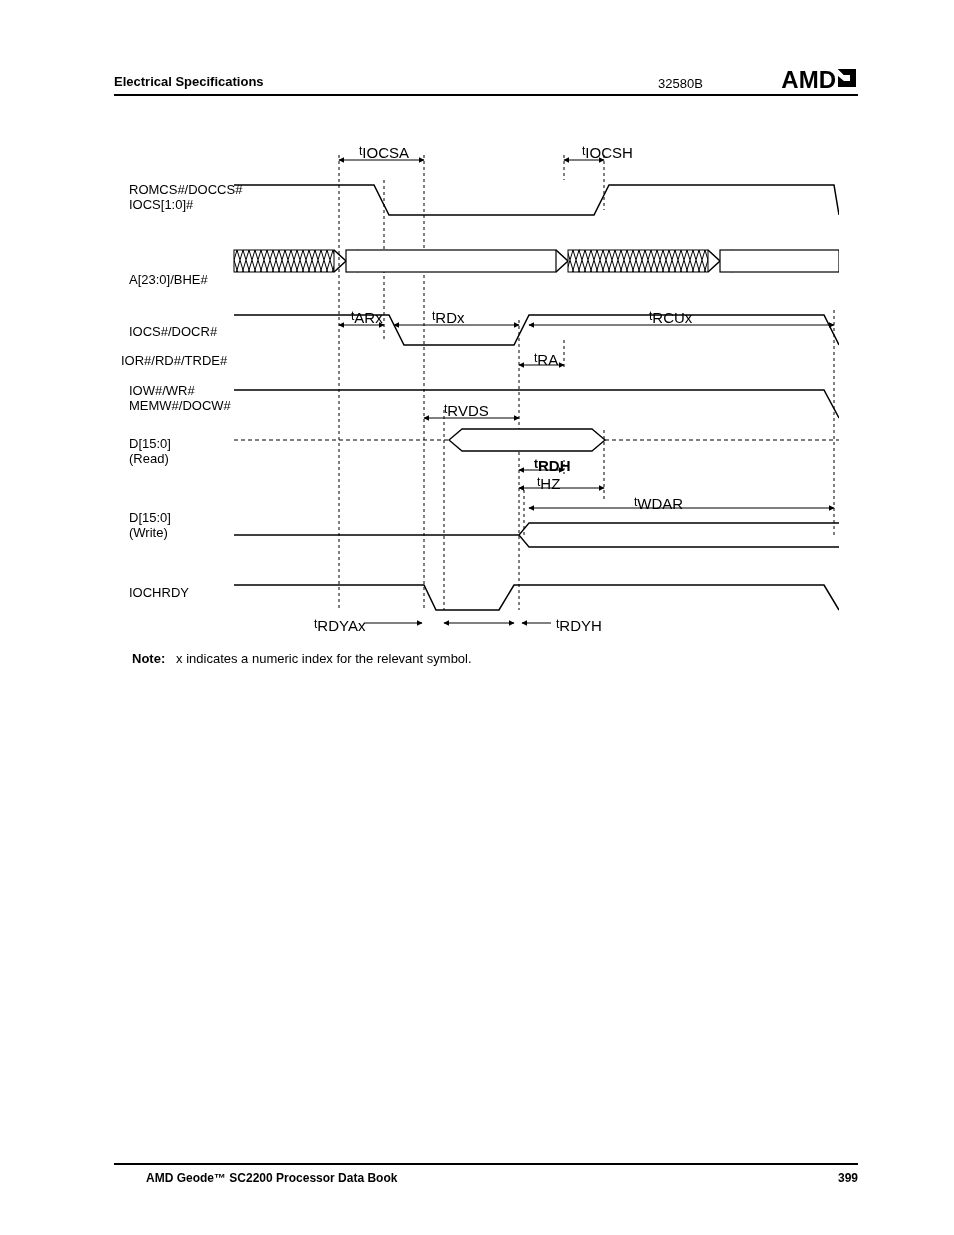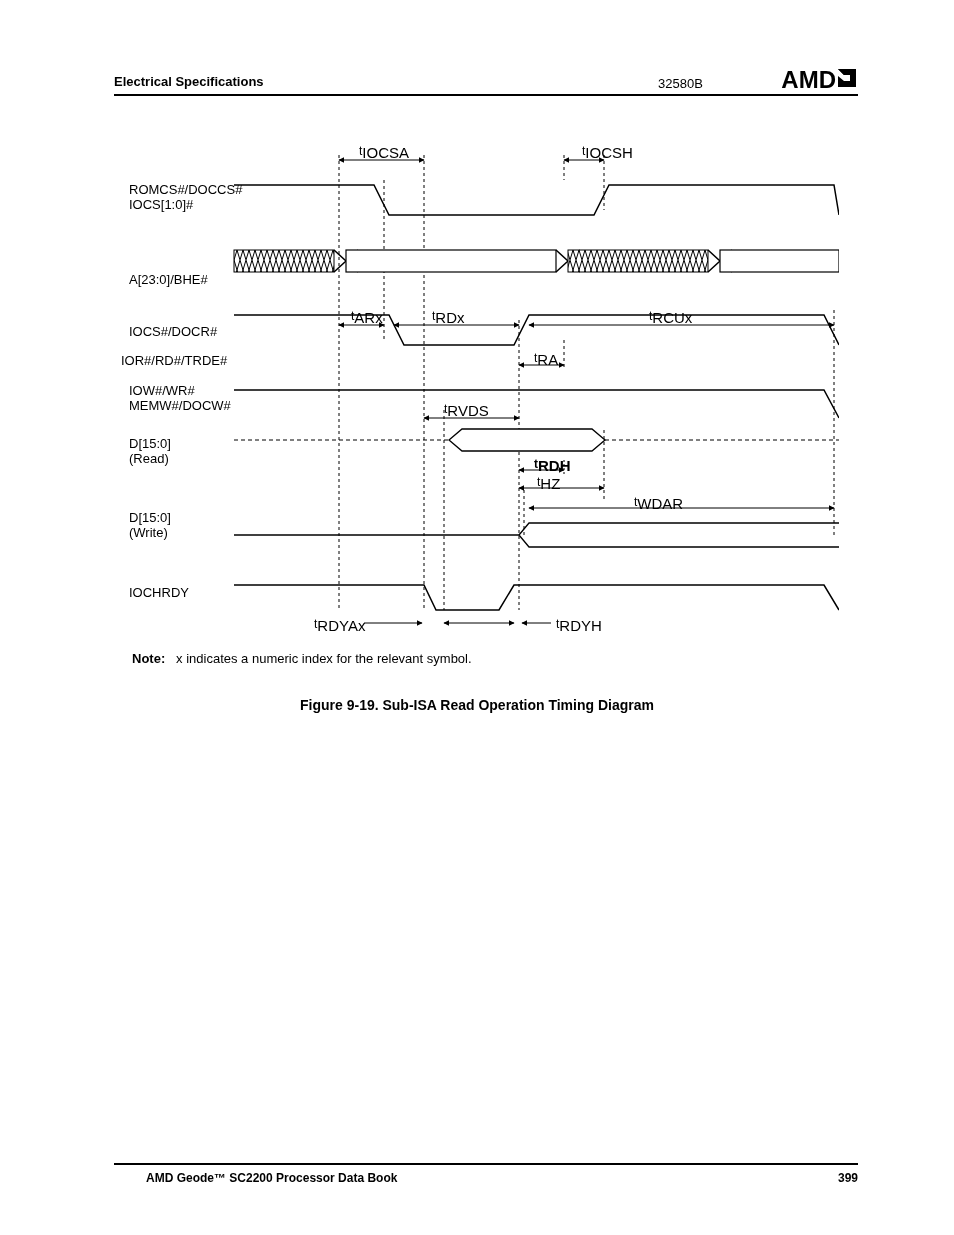--- a/index.html
+++ b/index.html
@@ -265,18 +265,17 @@
       <line x1="437" y1="483" x2="408" y2="483" stroke="#000" stroke-width="1" marker-end="url(#ah)"></line>
     </svg>
     </div>
   </div>
 
   <div class="note">
     <b>Note:</b>&nbsp;&nbsp;
     <span>x indicates a numeric index for the relevant symbol.</span>
   </div>
 
-  <div class="caption">Figure 9-19.  Sub-ISA Read Operation Timing Diagram</div>
 
   <div class="ftr-rule"></div>
   <div class="ftr-left">AMD Geode™ SC2200  Processor Data Book</div>
   <div class="ftr-right">399</div>
 </div>
 
 </body></html>

